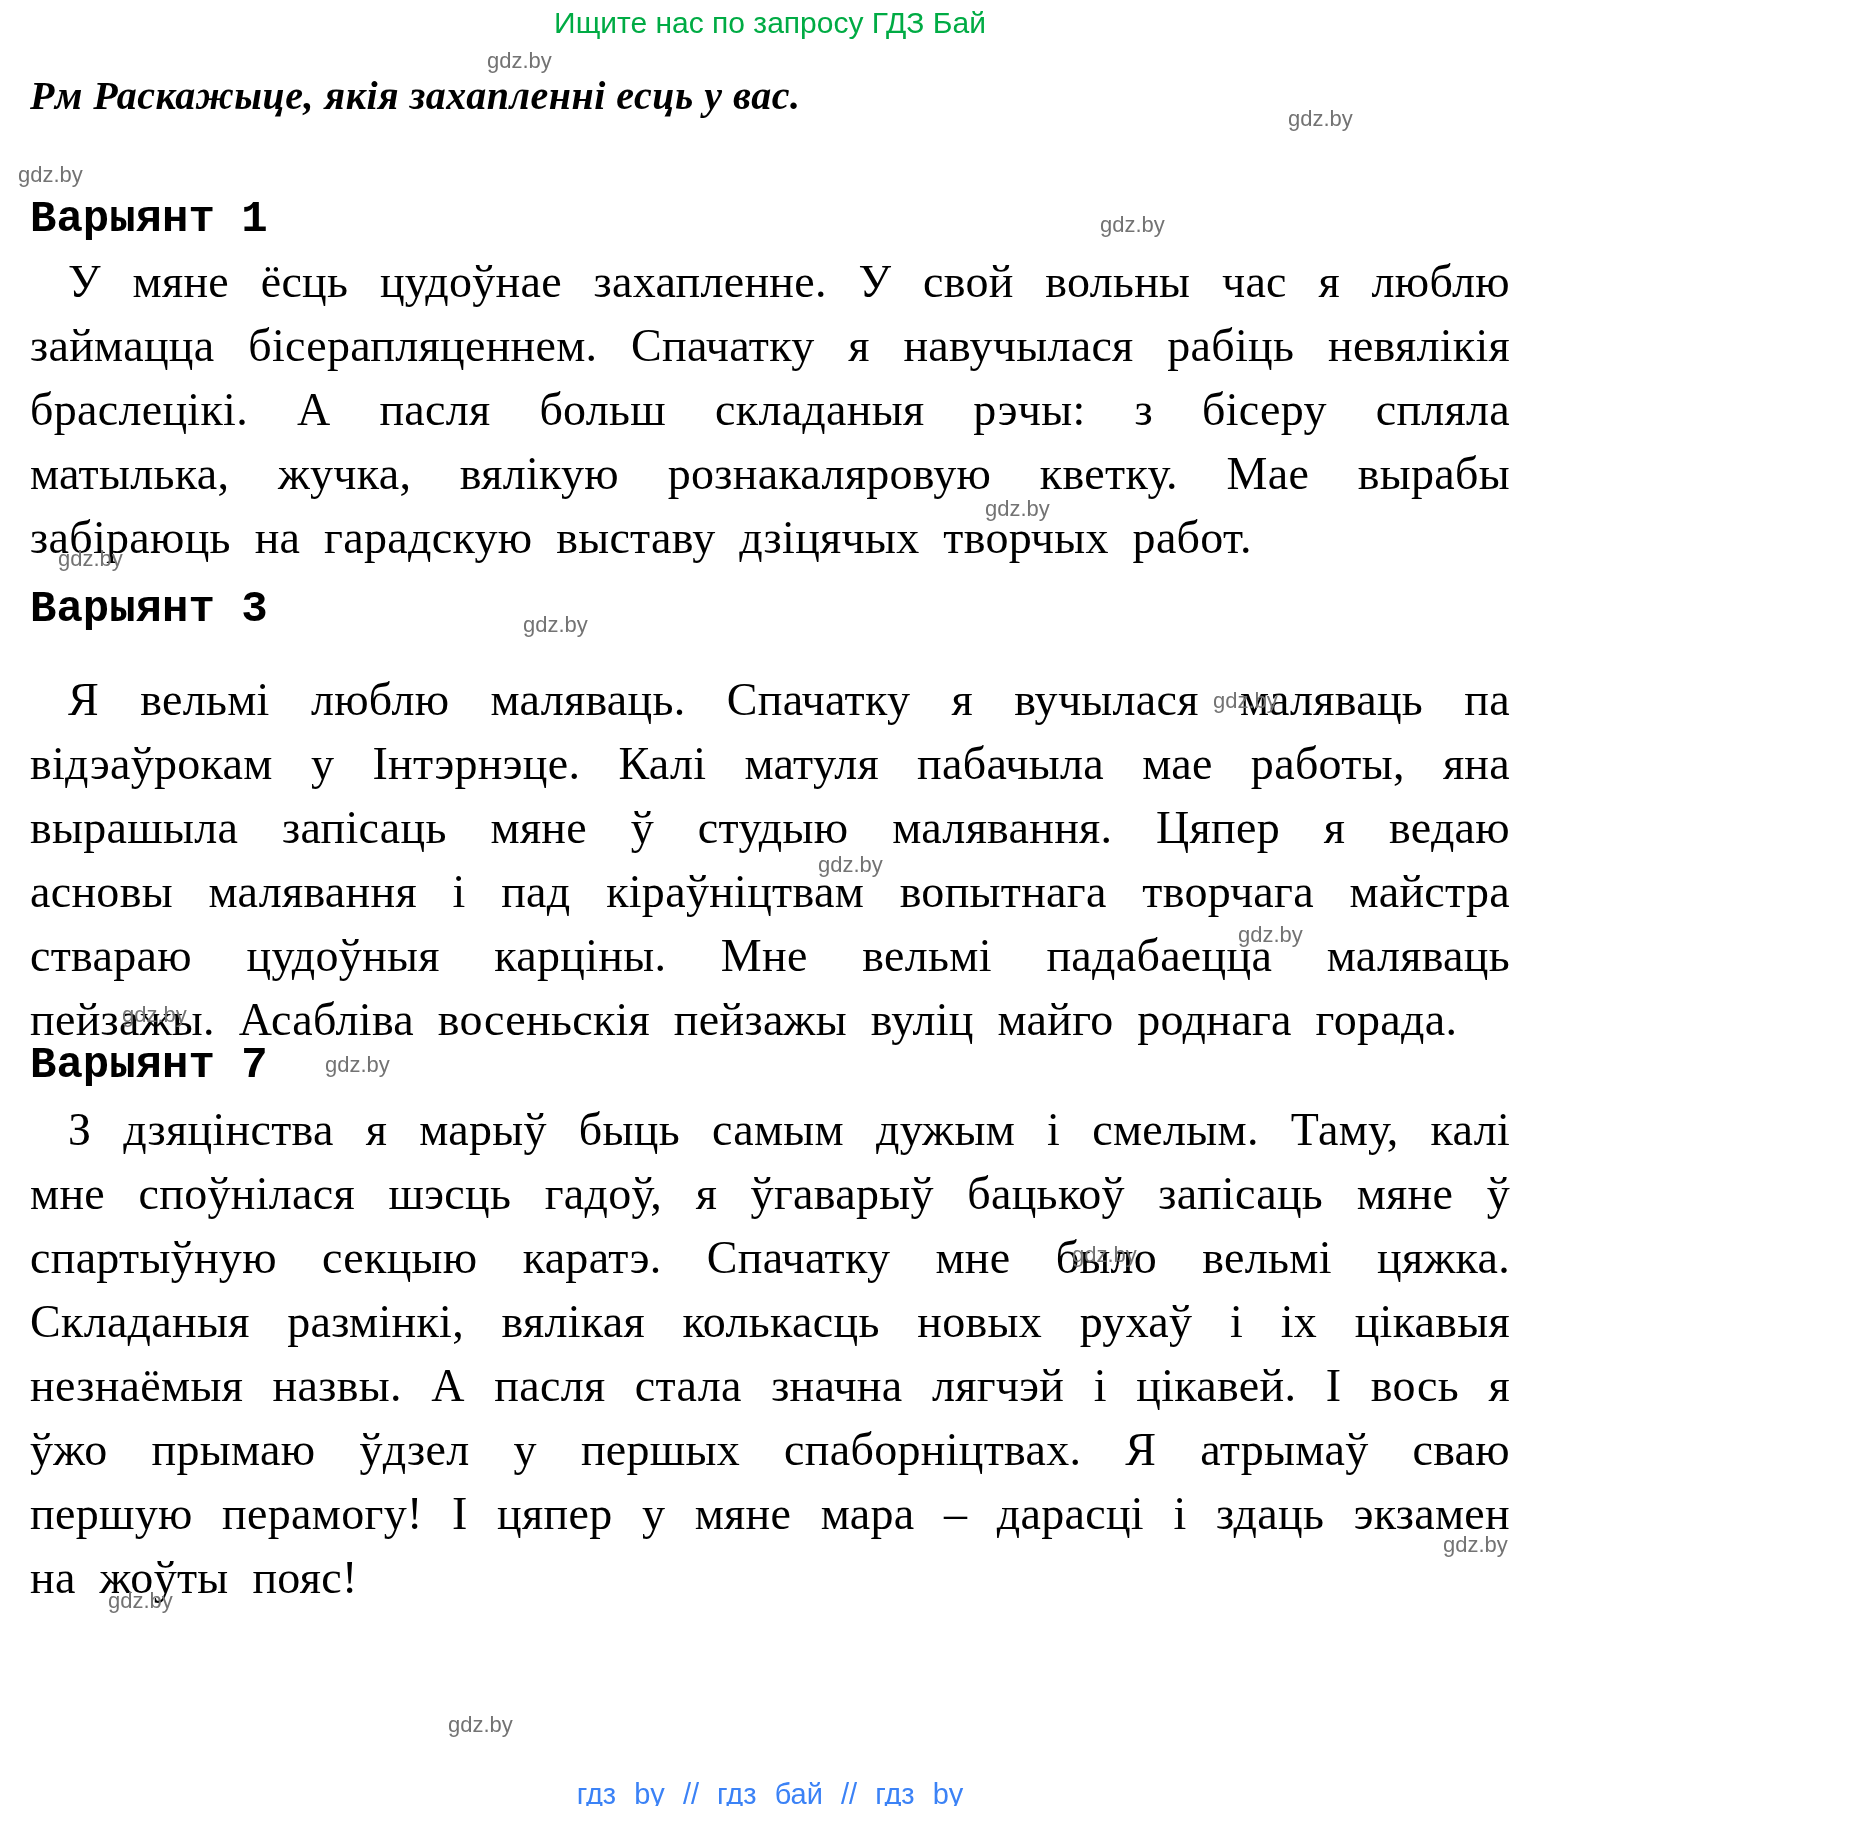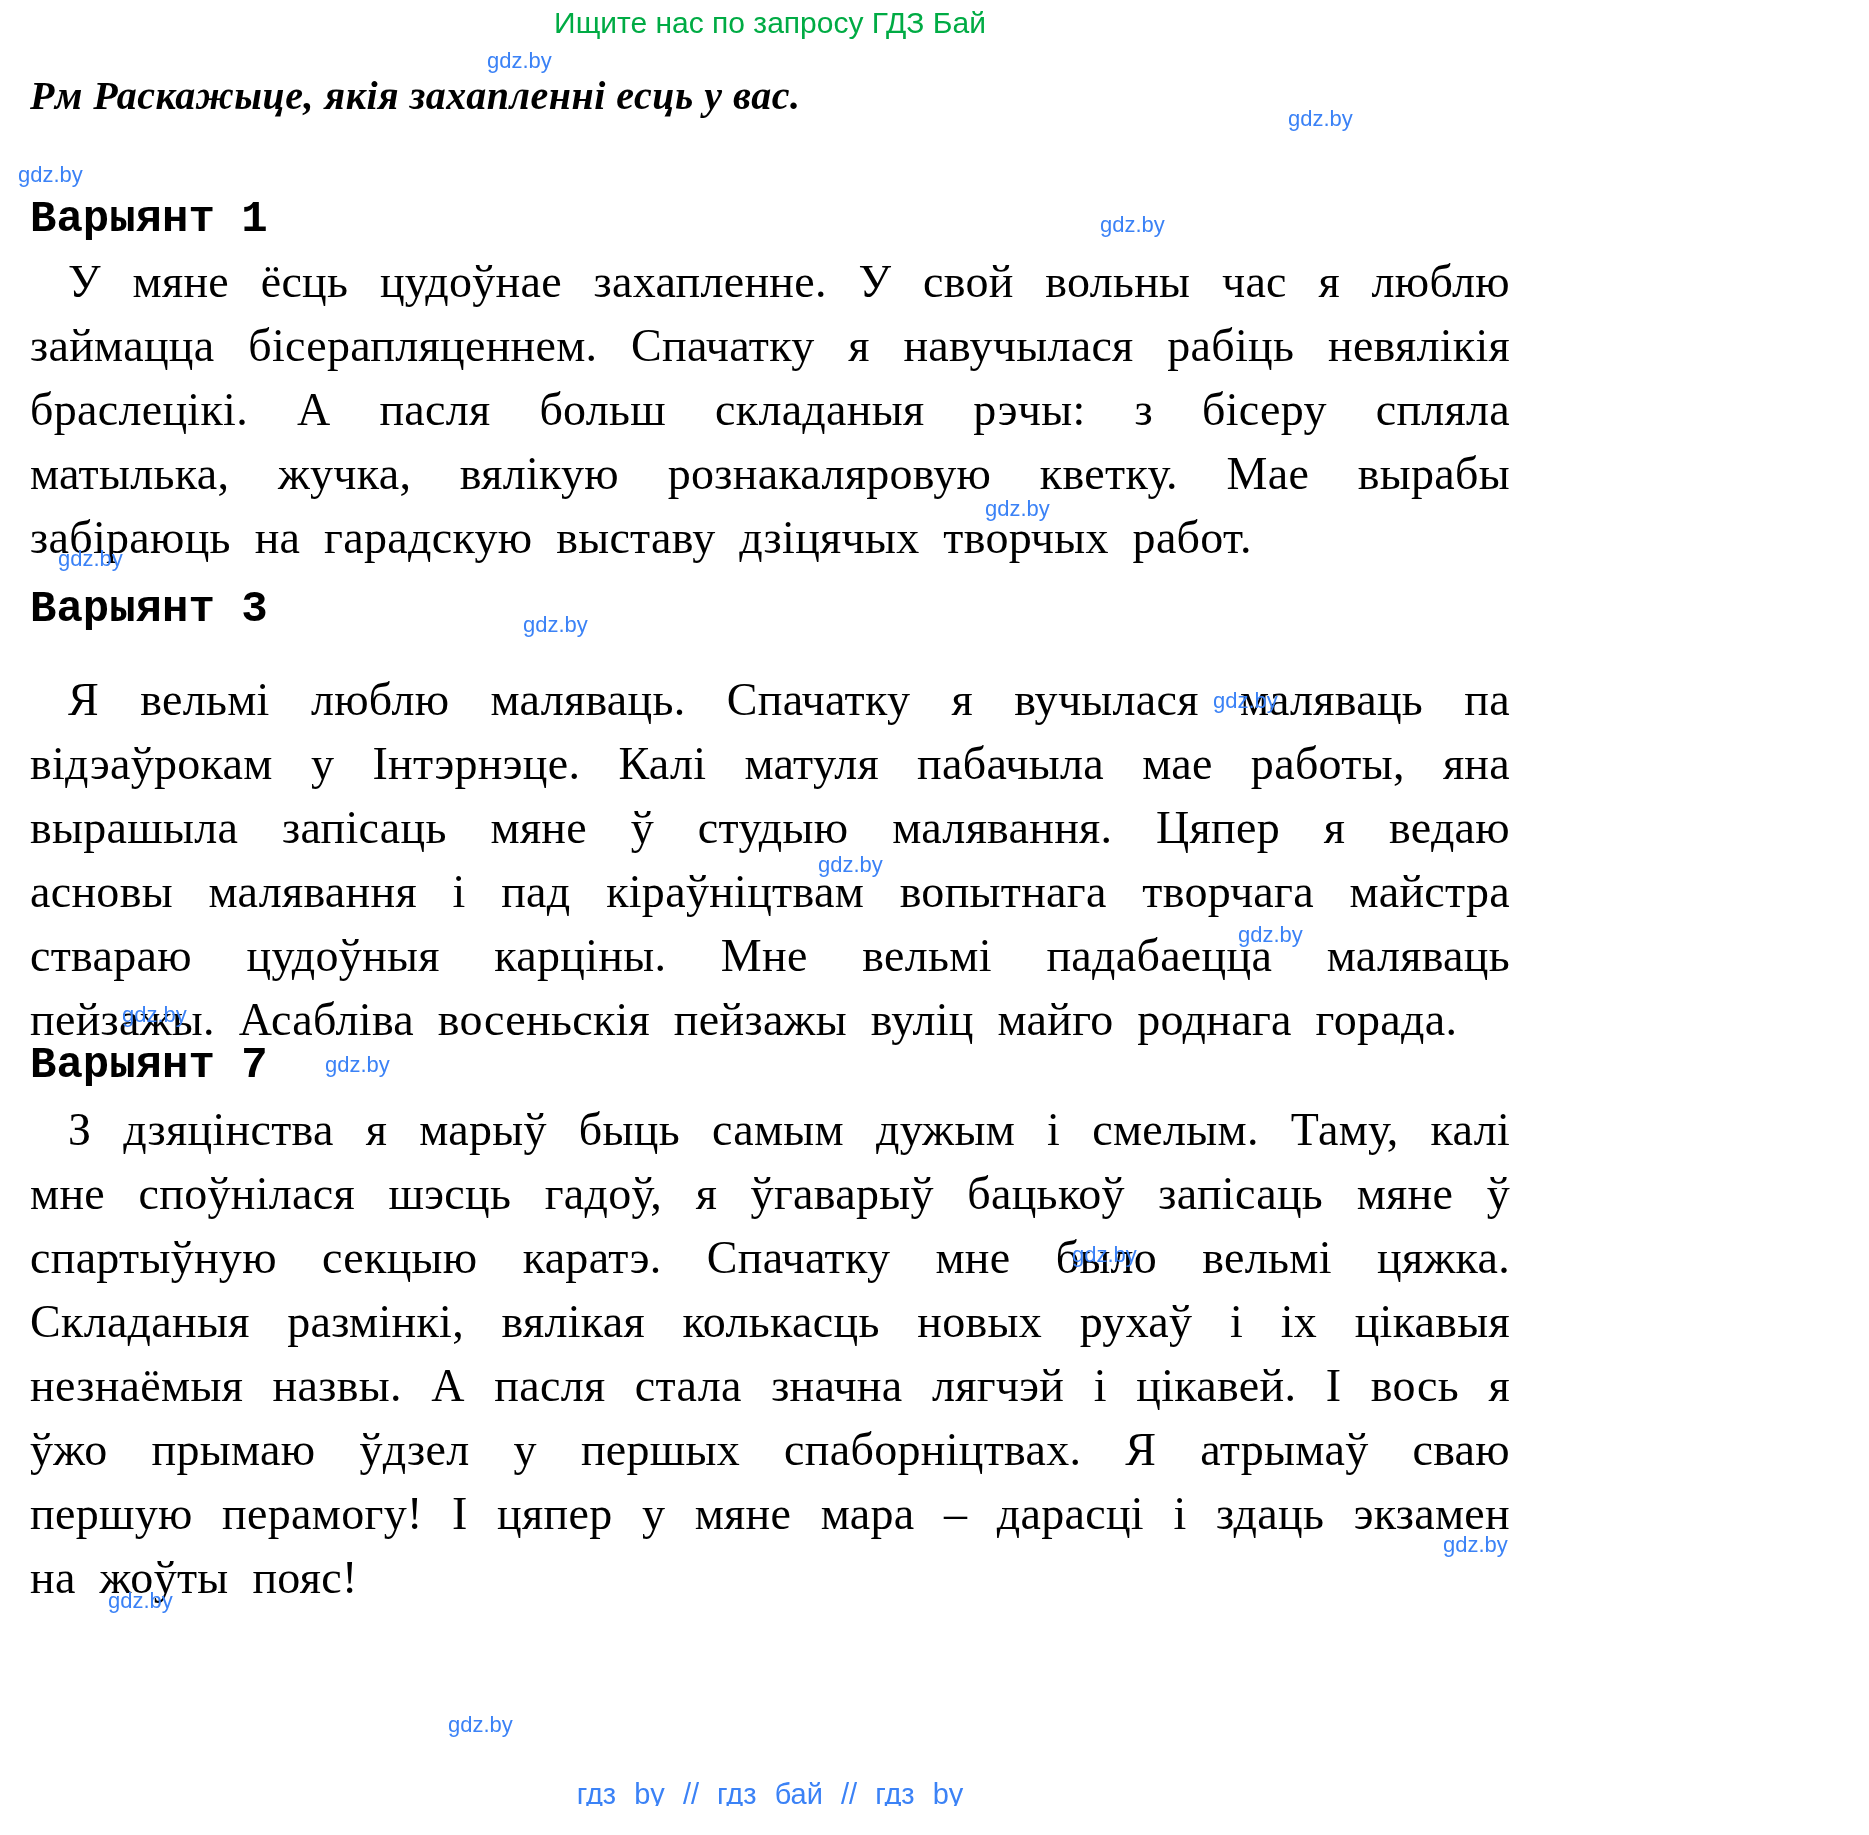--- a/index.html
+++ b/index.html
@@ -74,21 +74,21 @@
     text-align: center;
     font-family: "Liberation Sans", sans-serif;
     font-size: 29px;
     word-spacing: 10px;
     color: #3b82f6;
   }
   .wm {
     position: absolute;
     font-family: "Liberation Sans", sans-serif;
     font-size: 22px;
-    color: #3b82f6;
+    color: #737373;
     white-space: nowrap;
   }
 </style>
 </head>
 <body>
 
 <div class="page">
 
   <div class="content">
     <div class="promo">Ищите нас по запросу ГДЗ Бай</div>

